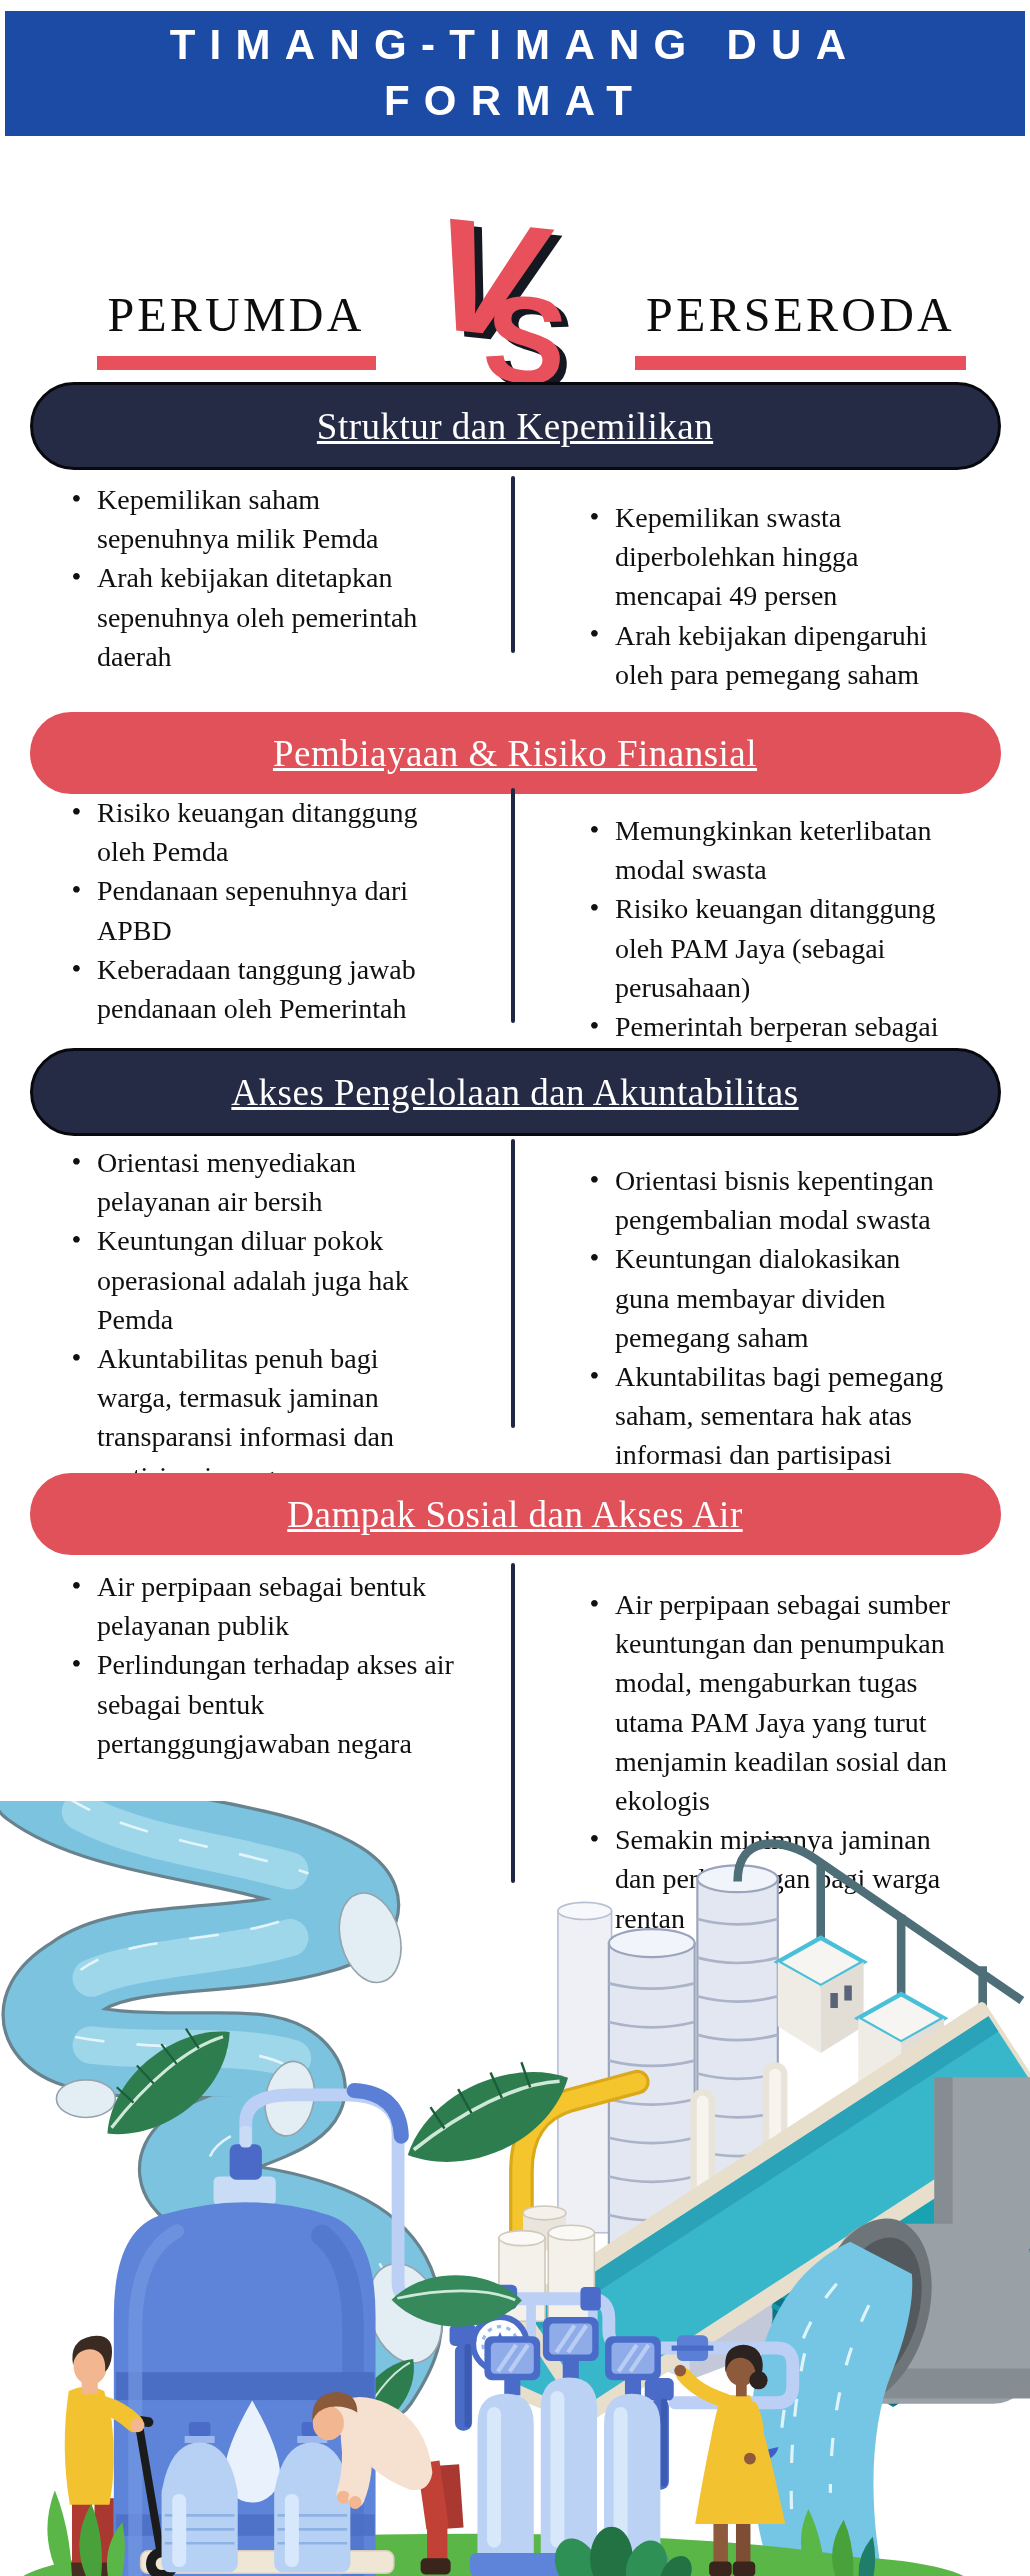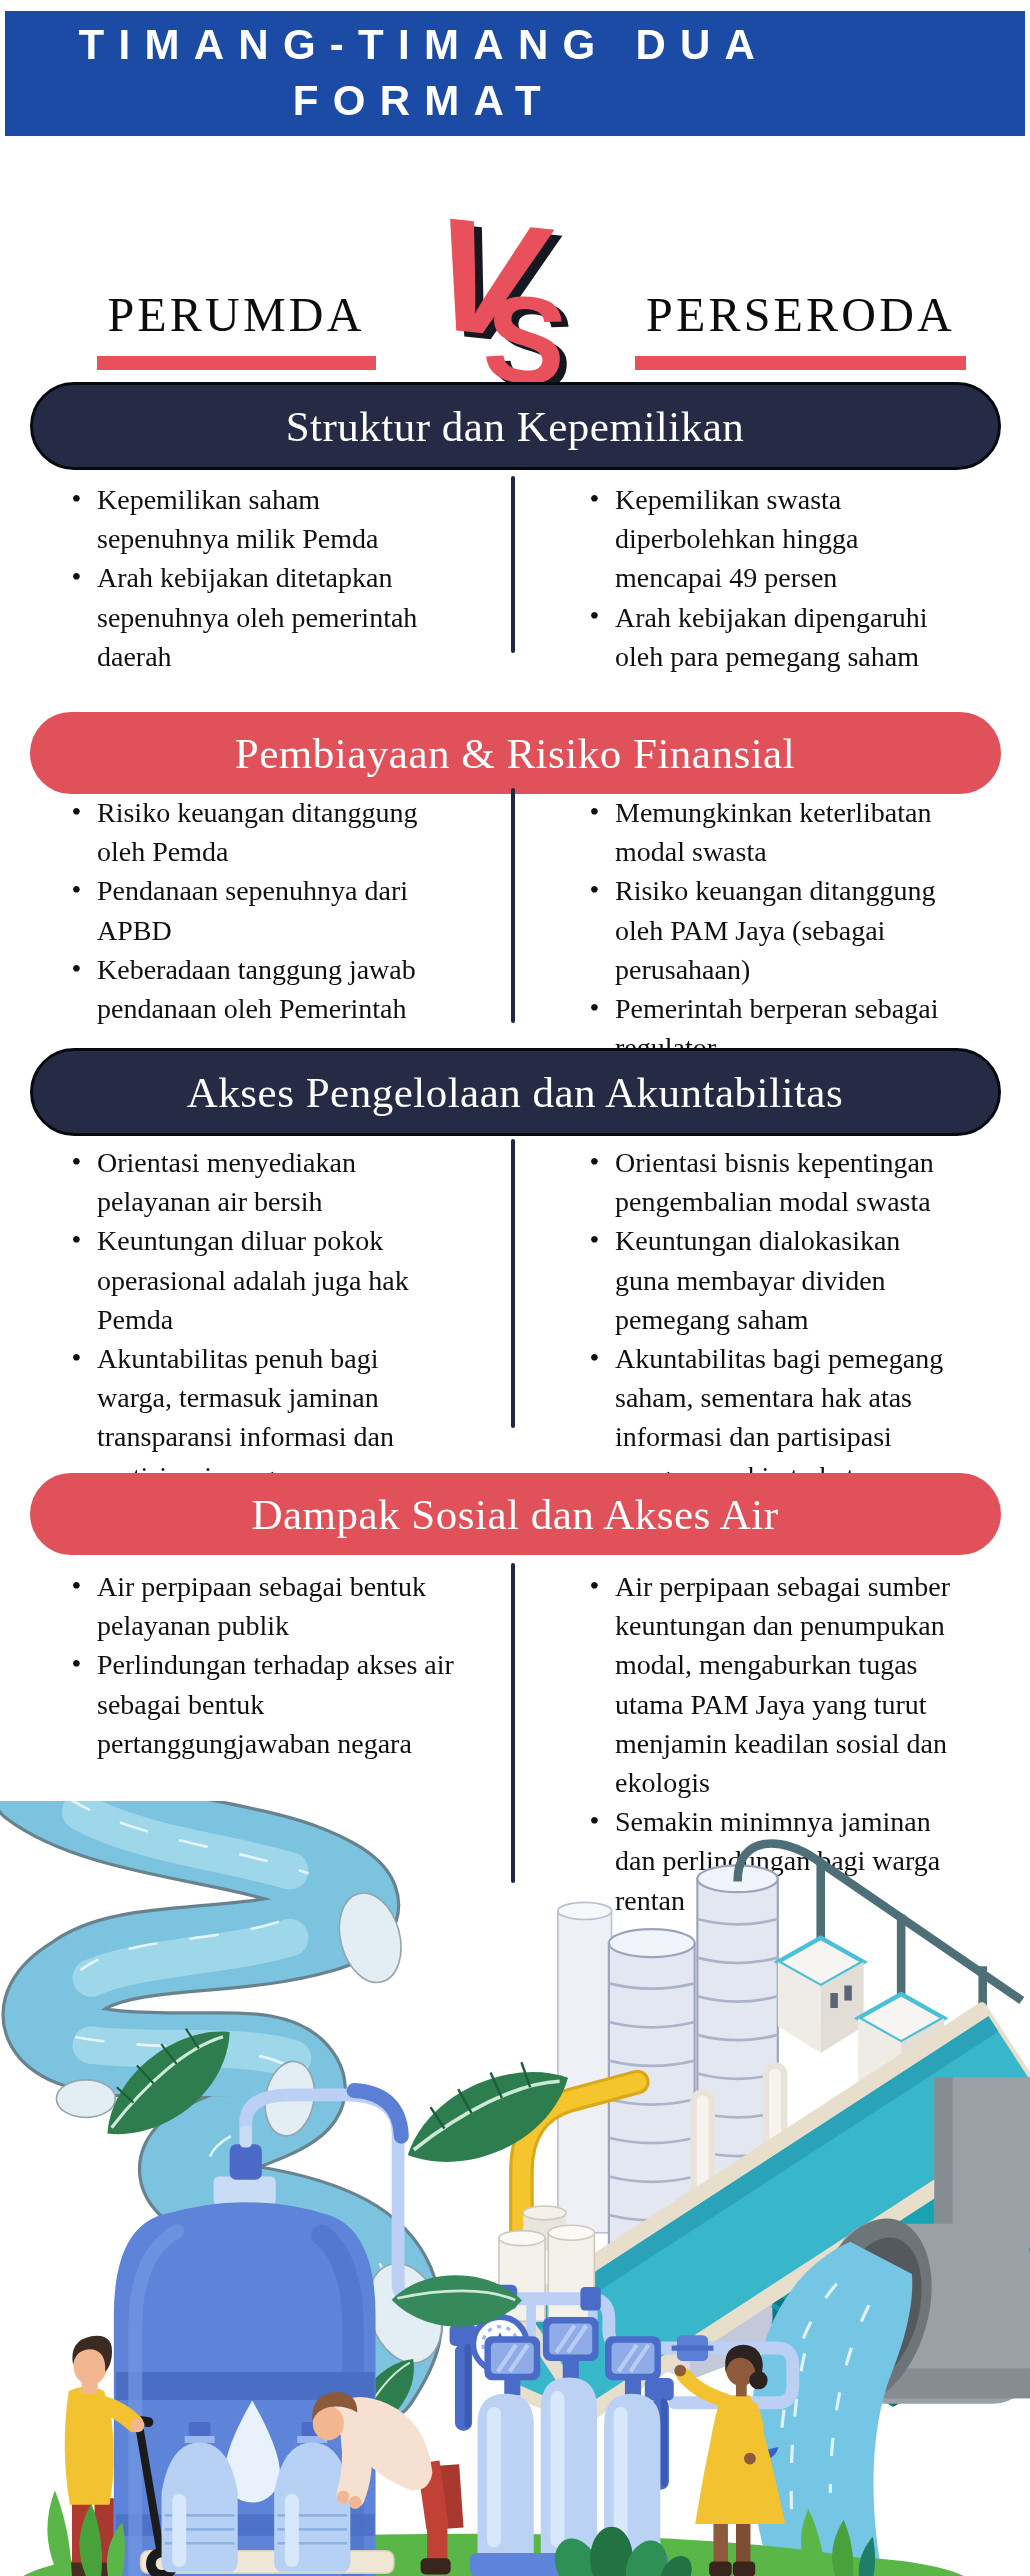--- a/index.html
+++ b/index.html
@@ -1,43 +1,43 @@
 <!DOCTYPE html>
 <html style="font-size:8.6px"><head>
 <meta charset="utf-8">
 <style>
   html,body{margin:0;padding:0;background:#ffffff;}
   .page{position:relative;width:1030px;height:2576px;overflow:hidden;background:#ffffff;
         font-family:"Liberation Serif", serif;color:#111;}
   
   .banner{position:absolute;left:5.4px;right:5.4px;top:10.7px;height:125px;background:#1c4ba6;
-          display:flex;align-items:center;text-align:center;}
+          display:flex;align-items:center;justify-content:center;text-align:center;}
   .banner h1{margin:0;max-width:837px;font-family:"Liberation Sans", sans-serif;
              font-weight:bold;font-size:42px;line-height:1.35;letter-spacing:0.34em;color:#ffffff;}
   
   .vs-block{position:absolute;left:0;top:215px;width:1030px;height:172px;}
   .vs-side{position:absolute;top:32px;text-align:center;}
   .vs-side .name{font-size:48px;letter-spacing:3.2px;color:#0d0d0d;margin-top:40px;}
   .vs-side .bar{height:14px;background:#e8505b;margin:14px auto 0 auto;}
   .vs-left{left:43px;width:386px;}
   .vs-left .bar{width:279px;}
   .vs-right{left:601px;width:399px;}
   .vs-right .bar{width:331px;}
   .vs-badge{position:absolute;left:409px;top:-23.6px;width:182px;height:204px;}
   
   .pill{position:absolute;left:29.5px;right:29.5px;height:82px;border-radius:48px;
         display:flex;align-items:center;justify-content:center;}
-  .pill span{font-size:43px;color:#ffffff;letter-spacing:0.5px;}
+  .pill span{font-size:37px;color:#ffffff;letter-spacing:0.5px;text-decoration:underline;}
   .pill.dark{background:#262b45;border:3.2px solid #07090f;}
   .pill.red{background:#e0515a;border:none;}
   
   .columns{position:absolute;left:0;width:1030px;}
   .col{position:absolute;top:0;}
   .col.left{left:64px;width:392px;}
-  .col.right{left:582px;width:376px;}
+  .col.right{left:582px;width:376px;margin-top:18px;}
   .col ul{margin:0;padding:0;list-style:none;}
   .col li{position:relative;padding-left:33px;font-size:28px;line-height:1.40;color:#101010;}
   .col li::before{content:"\2022";position:absolute;left:7.5px;top:-1.1px;font-size:28px;color:#101010;}
   .divider{position:absolute;left:511px;width:4.3px;background:#1f2742;border-radius:2.1px;}
   
   .illustration{position:absolute;left:0;top:1801px;width:1030px;height:775px;}
 </style>
 </head>
 <body>
 

